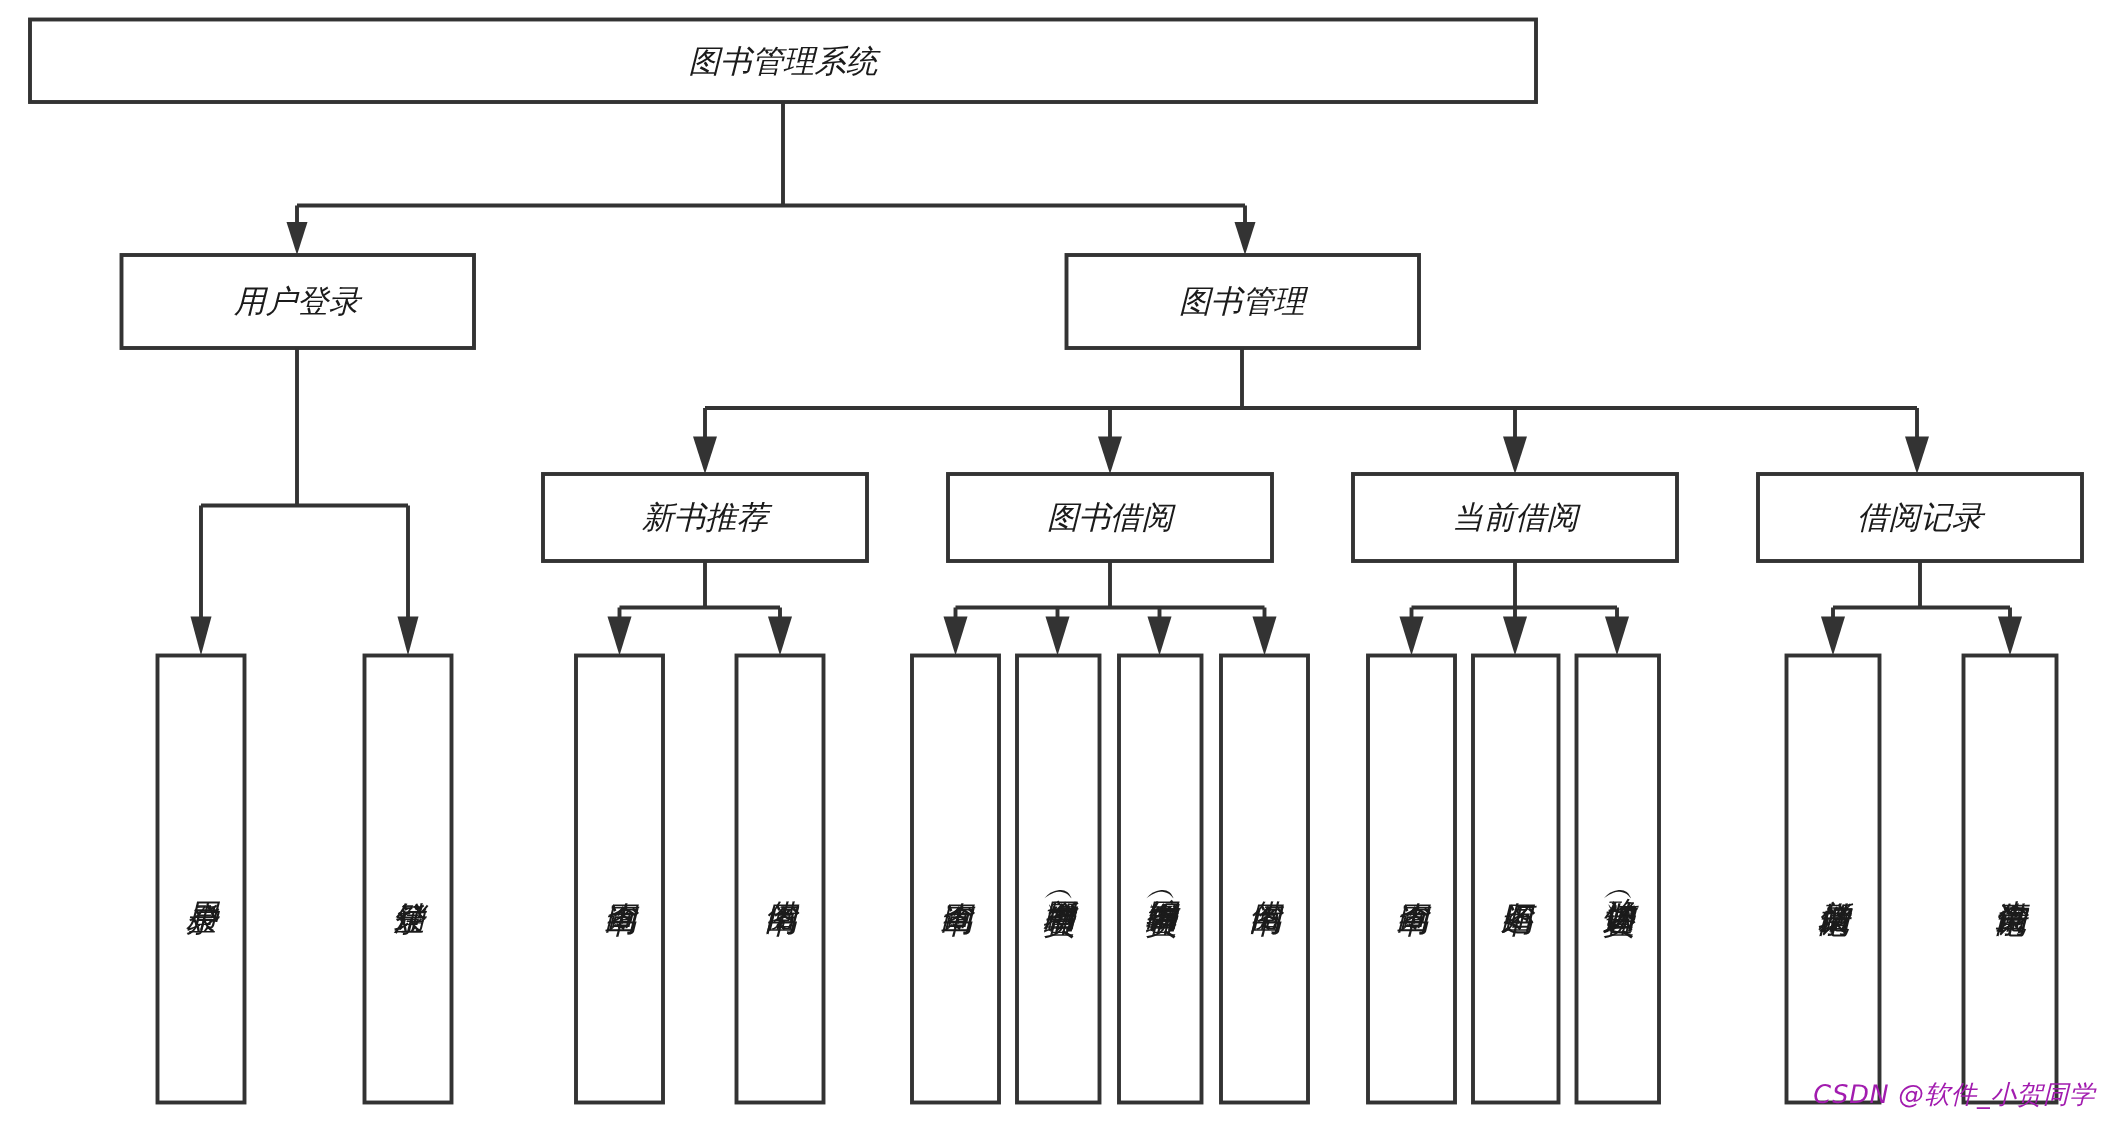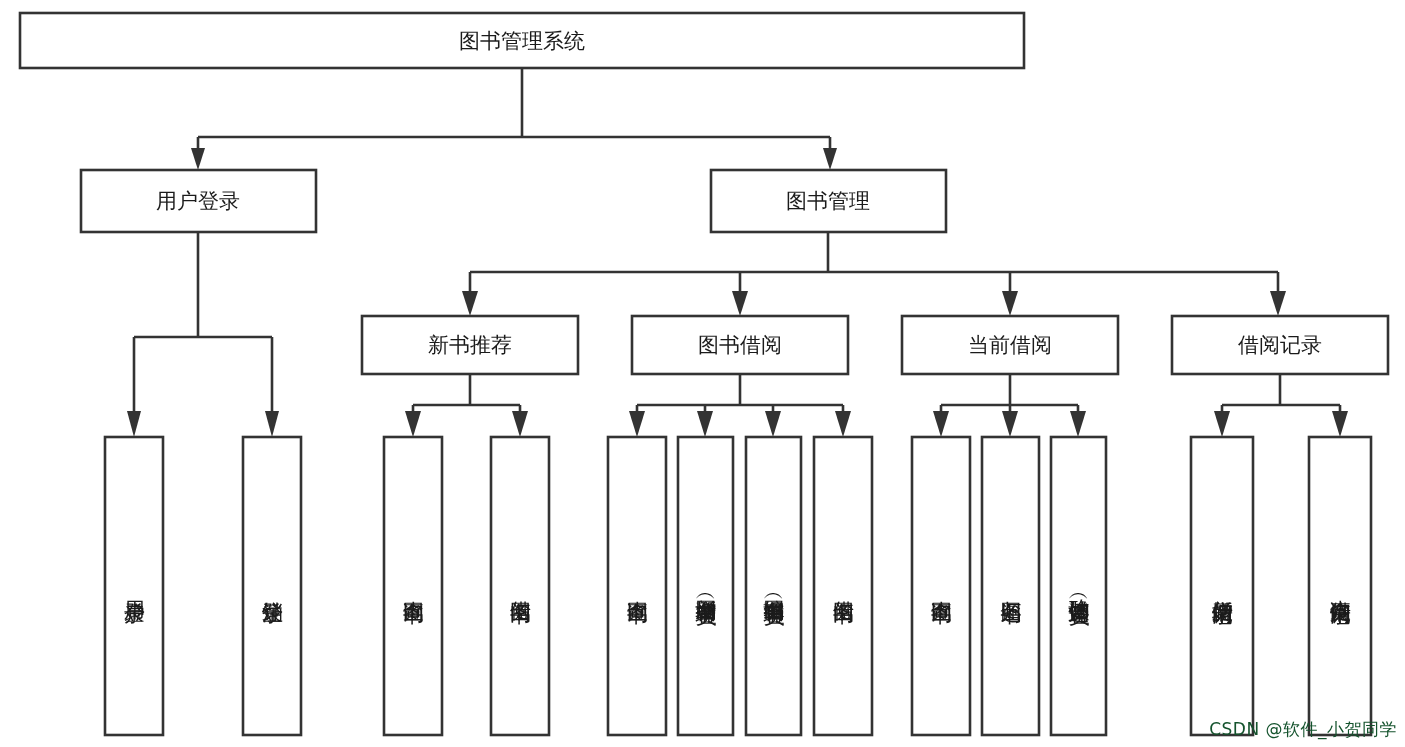--- a/index.html
+++ b/index.html
@@ -11,20 +11,21 @@
     width: 1405px;
     height: 747px;
     font-family: "DejaVu Sans", "Liberation Sans", sans-serif;
     overflow: hidden;
     position: relative;
   }
   #diagram-root {
     position: relative;
     width: 1405px;
     height: 747px;
+    font-style: italic;
   }
   svg#tree-svg {
     position: absolute;
     top: 0;
     left: 0;
     width: 1405px;
     height: 747px;
     display: block;
   }
   .node-box {
@@ -61,21 +62,21 @@
     text-align: center;
     white-space: nowrap;
     pointer-events: none;
   }
   .watermark {
     position: absolute;
     right: 8px;
     bottom: 6px;
     font-family: "DejaVu Sans", "Liberation Sans", sans-serif;
     font-size: 17px;
-    color: #14532d;
+    color: #a21caf;
     letter-spacing: 0.5px;
     white-space: nowrap;
   }
 </style>
 </head>
 <body>
 
 <div id="diagram-root">
 
   <svg id="tree-svg" viewBox="0 0 1405 747">

